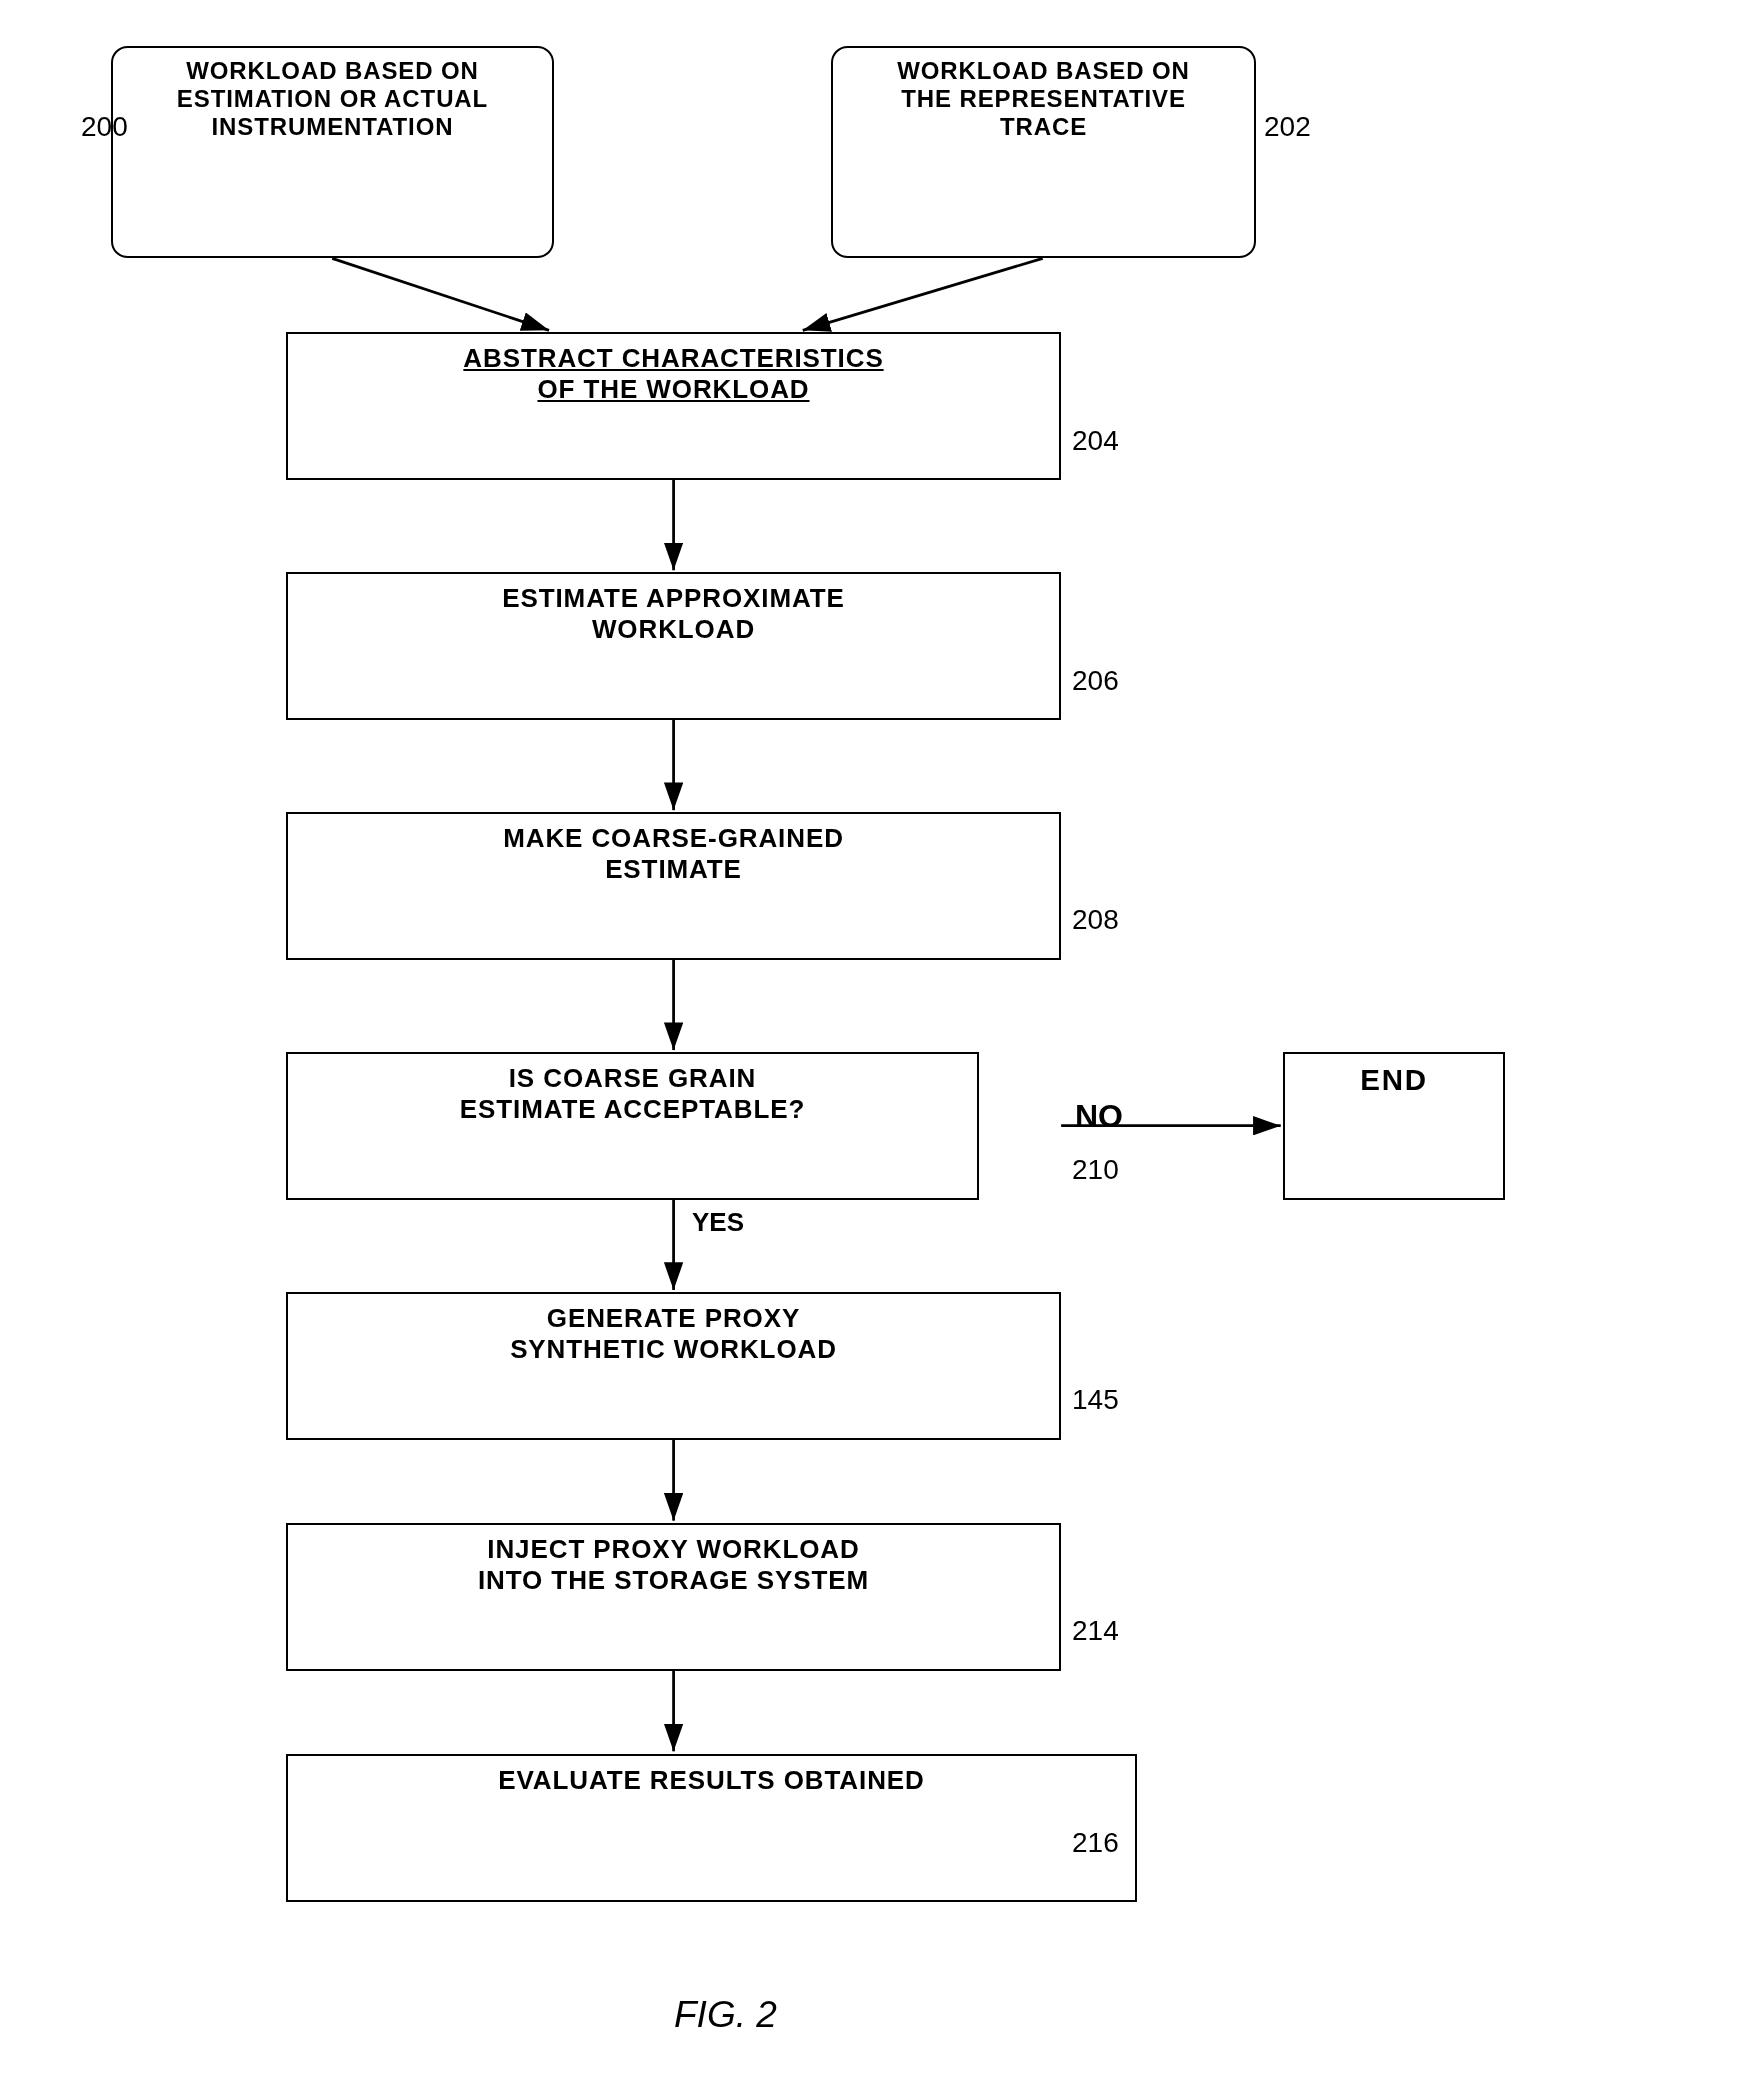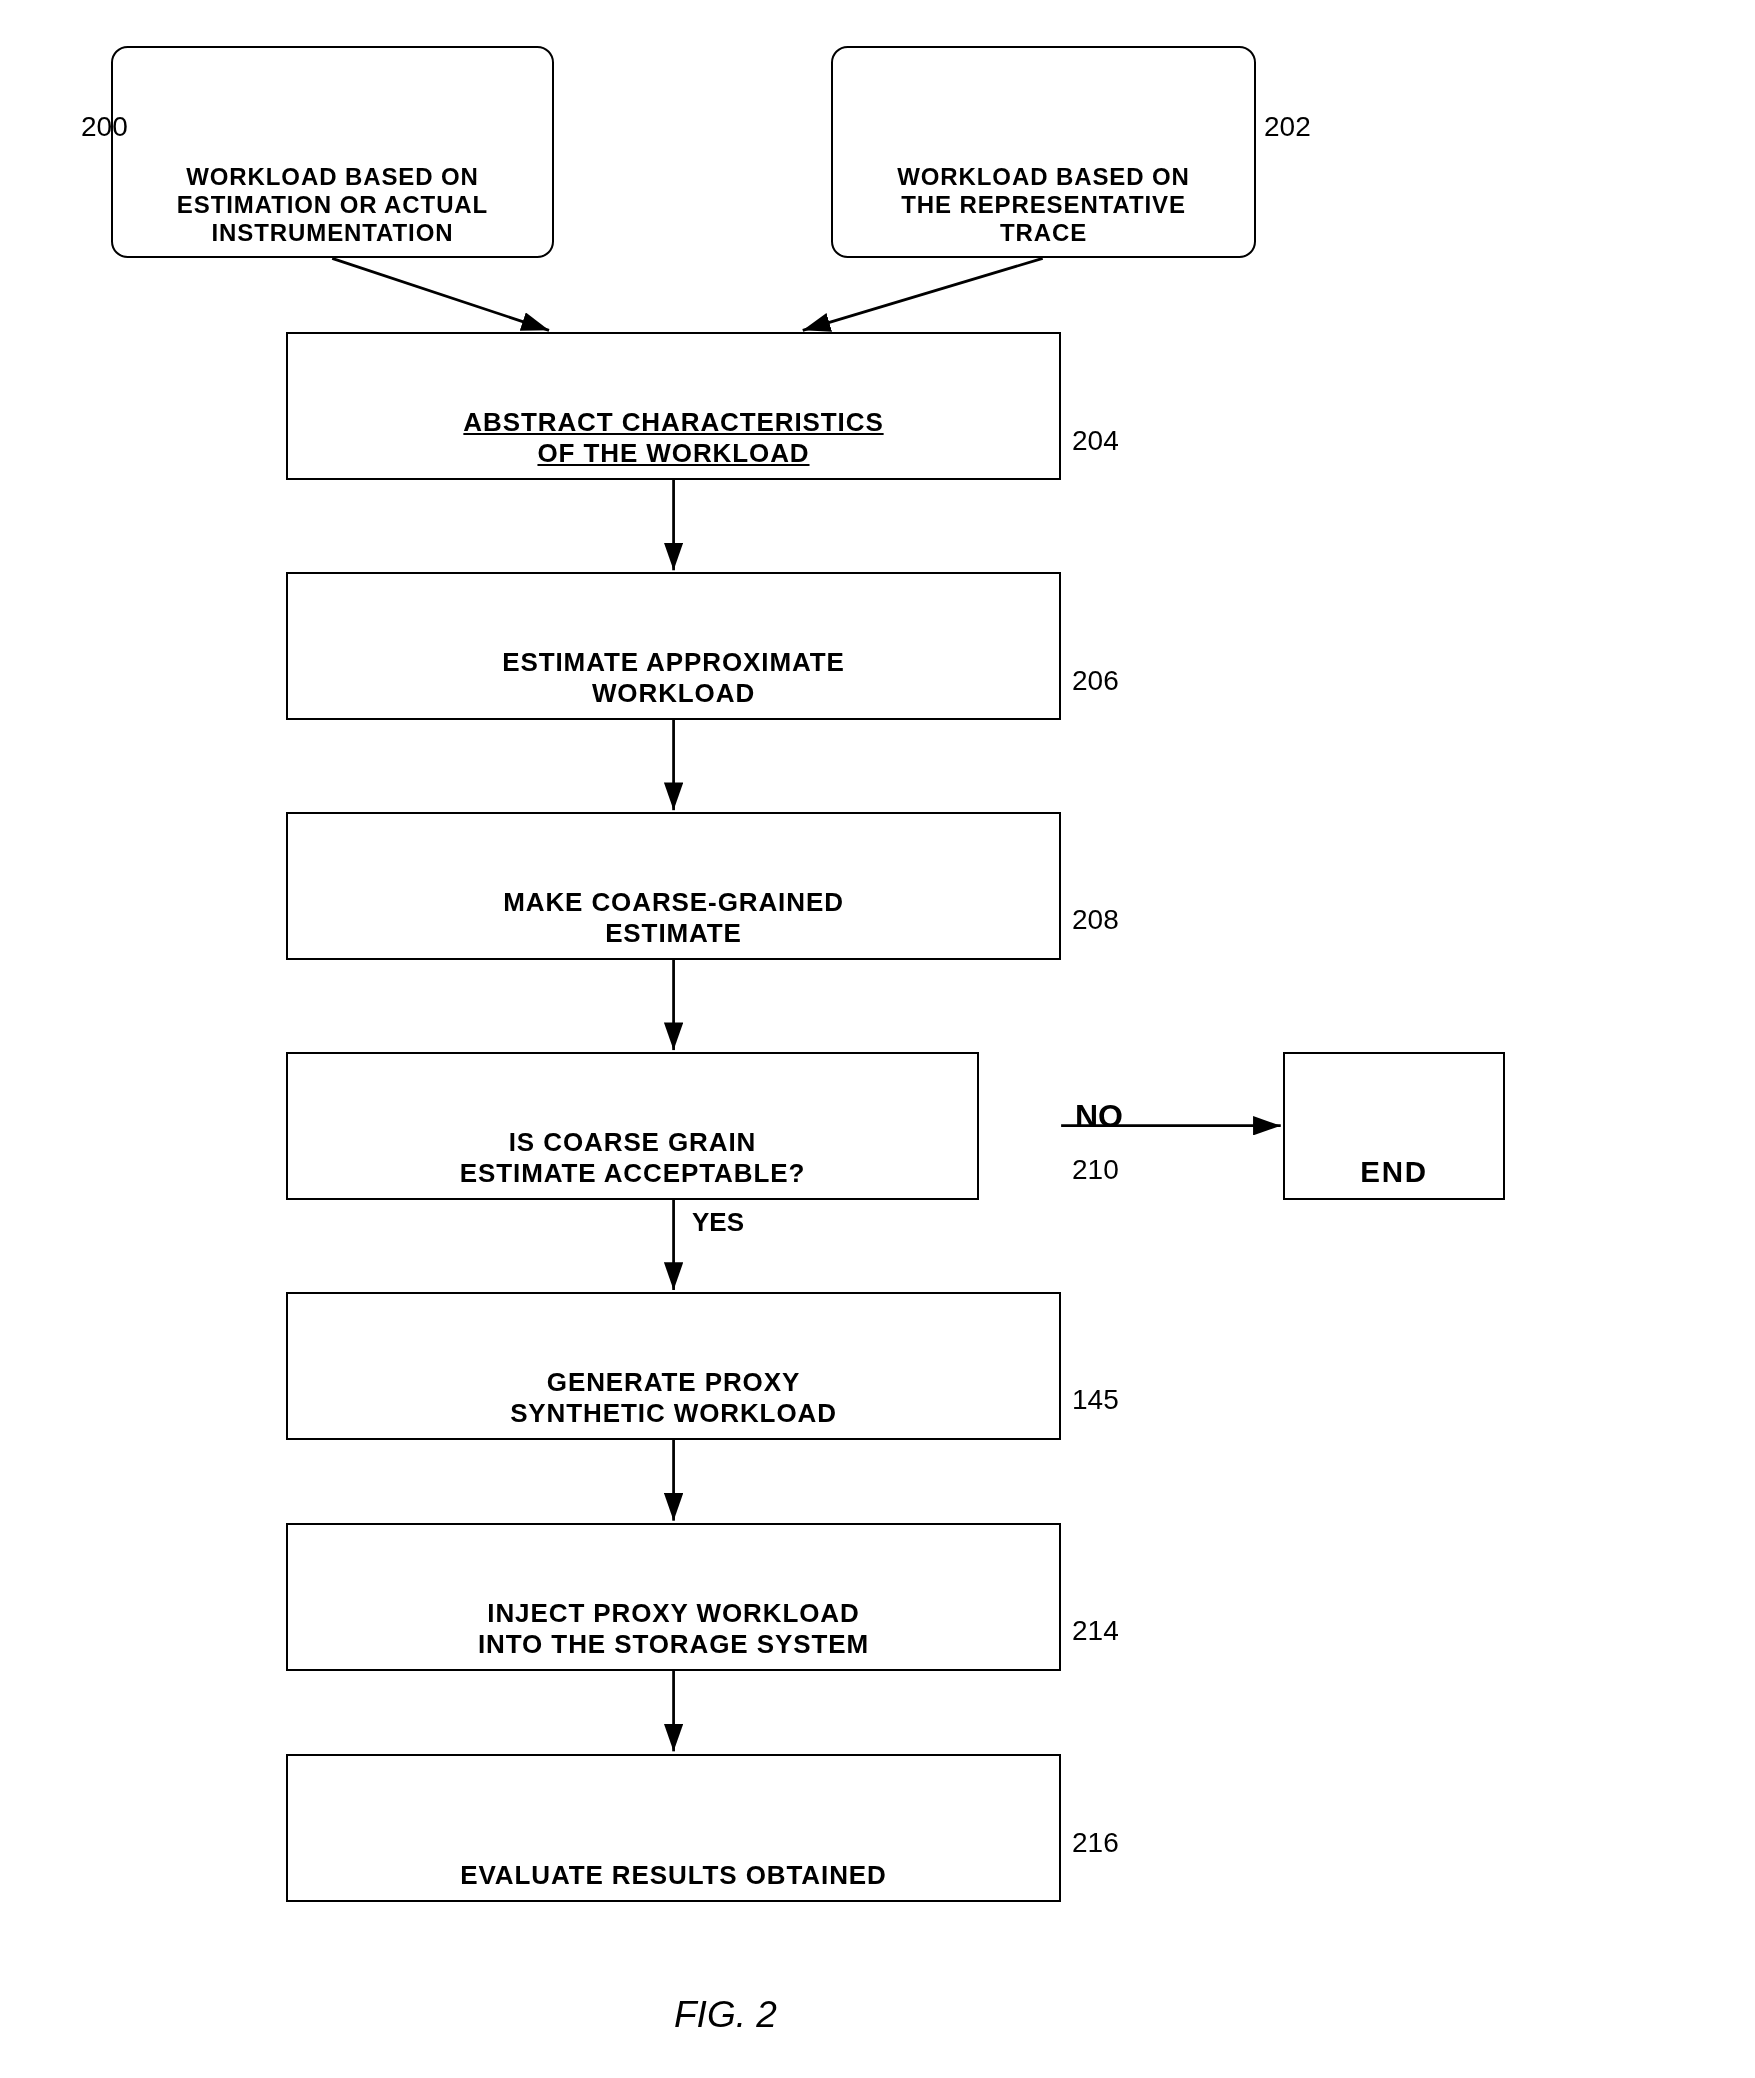--- a/index.html
+++ b/index.html
@@ -20,21 +20,21 @@
       width: 1755px;
       height: 2078px;
     }
 
     
     .flow-box {
       position: absolute;
       border: 2.8px solid #000;
       background: #fff;
       display: flex;
-      align-items: flex-end;
+      align-items: flex-start;
       justify-content: center;
       text-align: center;
       font-size: 26px;
       font-weight: bold;
       font-family: Arial, sans-serif;
       letter-spacing: 0.9px;
       padding: 9.2px 18.5px;
     }
 
     .flow-box.rounded {
@@ -154,21 +154,21 @@
 SYNTHETIC WORKLOAD</span>
   </div>
   <div class="ref-number" style="left:1072px; top:1384px;">145</div>
 
   <div class="flow-box" style="left:286px; top:1523px; width:775px; height:148px; font-size:26px;">
     <span style="white-space:pre-line; font-size:26px; font-weight:bold; font-family:Arial,sans-serif; letter-spacing:0.9px;">INJECT PROXY WORKLOAD
 INTO THE STORAGE SYSTEM</span>
   </div>
   <div class="ref-number" style="left:1072px; top:1615px;">214</div>
 
-  <div class="flow-box" style="left:286px; top:1754px; width:775px; height:148px; font-size:26px;">
+  <div class="flow-box" style="left:286px; top:1754px; width:851px; height:148px; font-size:26px;">
     <span style="white-space:pre-line; font-size:26px; font-weight:bold; font-family:Arial,sans-serif; letter-spacing:0.9px;">EVALUATE RESULTS OBTAINED</span>
   </div>
   <div class="ref-number" style="left:1072px; top:1827px;">216</div>
 
   <div class="fig-label" style="left:674px; top:1994px; font-size:37px;">FIG. 2</div>
 
 </div>
 
 
 </body></html>

